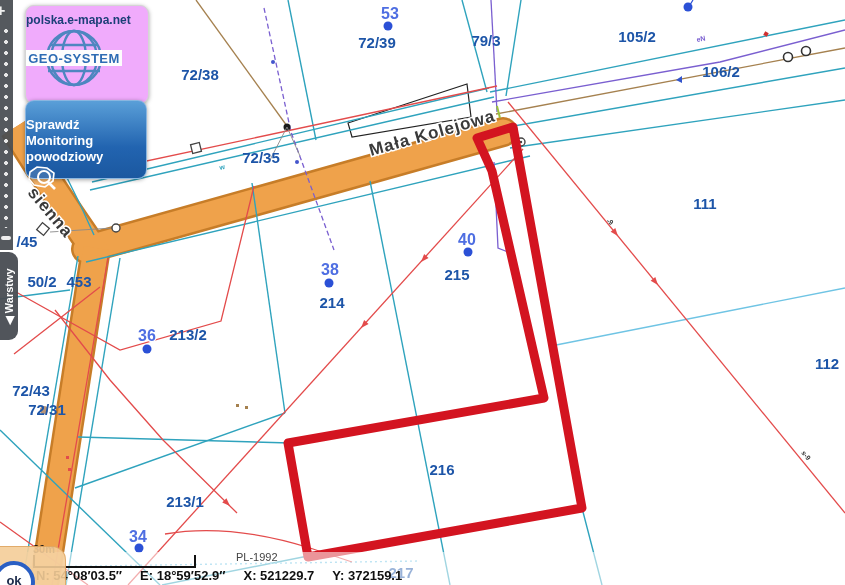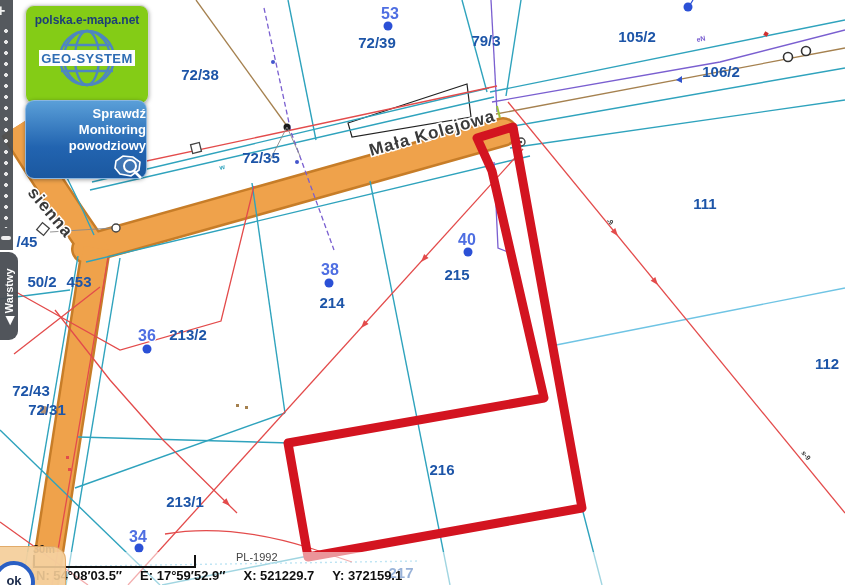--- a/index.html
+++ b/index.html
@@ -19,29 +19,29 @@
   #zoom-dots{position:absolute;left:0;top:26px;width:13px;height:202px;
              background-image:radial-gradient(circle at 6px 5px,#e8e8e8 1.6px,transparent 2.2px);
              background-size:13px 11px;background-repeat:repeat-y;}
   #zoom-minus{position:absolute;left:1px;top:236px;width:10px;height:4px;background:#eee;border-radius:2px;}
   #layers-tab{position:absolute;left:0;top:252px;width:18px;height:88px;z-index:7;
               background:rgba(72,76,82,.95);border-radius:0 9px 9px 0;cursor:pointer;}
   #layers-tab span{position:absolute;left:-31px;top:38px;width:80px;text-align:center;
                    transform:rotate(-90deg);color:#fff;font:bold 11px "Liberation Sans",sans-serif;
                    white-space:nowrap;}
   
-  #logo-panel{position:absolute;left:25px;top:5px;width:122px;height:97px;background:#84cc16;
+  #logo-panel{position:absolute;left:25px;top:5px;width:122px;height:97px;background:#f0abfc;
               border:1px solid #d5d5d5;border-radius:9px;z-index:7;
-              box-shadow:0 1px 4px rgba(0,0,0,.35);text-align:center;}
+              box-shadow:0 1px 4px rgba(0,0,0,.35);text-align:left;}
   #logo-title{display:block;margin-top:7px;font:bold 12px "Liberation Sans",sans-serif;color:#1c3f77;}
   
   #flood-btn{position:absolute;left:25px;top:100px;width:122px;height:79px;z-index:7;
              background:linear-gradient(#5a9fd8,#2264b0 60%,#1b58a0);
-             border:1px solid #8ab6e0;border-radius:9px;color:#fff;text-align:right;
-             font:bold 13px "Liberation Sans",sans-serif;line-height:1.22;padding-top:5px;
+             border:1px solid #8ab6e0;border-radius:9px;color:#fff;text-align:left;
+             font:bold 13px "Liberation Sans",sans-serif;line-height:1.22;padding-top:16px;
              box-sizing:border-box;cursor:pointer;box-shadow:0 1px 4px rgba(0,0,0,.35);}
   
   #bottom-bar{position:absolute;left:0;top:552px;width:845px;height:33px;z-index:5;
               background:rgba(255,255,255,.55);}
   #coords-row{position:absolute;left:36px;top:568px;z-index:6;
               font:bold 13px "Liberation Sans",sans-serif;color:#101010;white-space:nowrap;}
   #coords-row span{margin-right:18px;}
   #crs-label{position:absolute;left:228px;top:551px;z-index:6;
              font:11px "Liberation Sans",sans-serif;color:#444;padding-left:8px;}
   #scale-assembly{position:absolute;left:33px;top:543px;width:163px;z-index:6;}
@@ -215,21 +215,21 @@
     </g>
 </svg>
 
 <div id="bottom-bar"></div>
 <div id="scale-assembly">
   <span id="scale-text">30m</span>
   <div id="scale-bracket"></div>
 </div>
 <div id="crs-label">PL-1992</div>
 <div id="coords-row">
-  <span>N: 54°08′03.5″</span><span>E: 17°59′52.9″</span><span>X: 521229.7</span><span>Y: 372159.1</span>
+  <span>N: 54°08′03.5″</span><span>E: 18°59′52.9″</span><span>X: 521229.7</span><span>Y: 372159.1</span>
 </div>
 
 <div id="ok-panel"></div>
 <div id="ok-btn">ok</div>
 
 <div id="left-bar">
   <span id="zoom-plus">+</span>
   <div id="zoom-dots"></div>
   <div id="zoom-minus"></div>
 </div>

